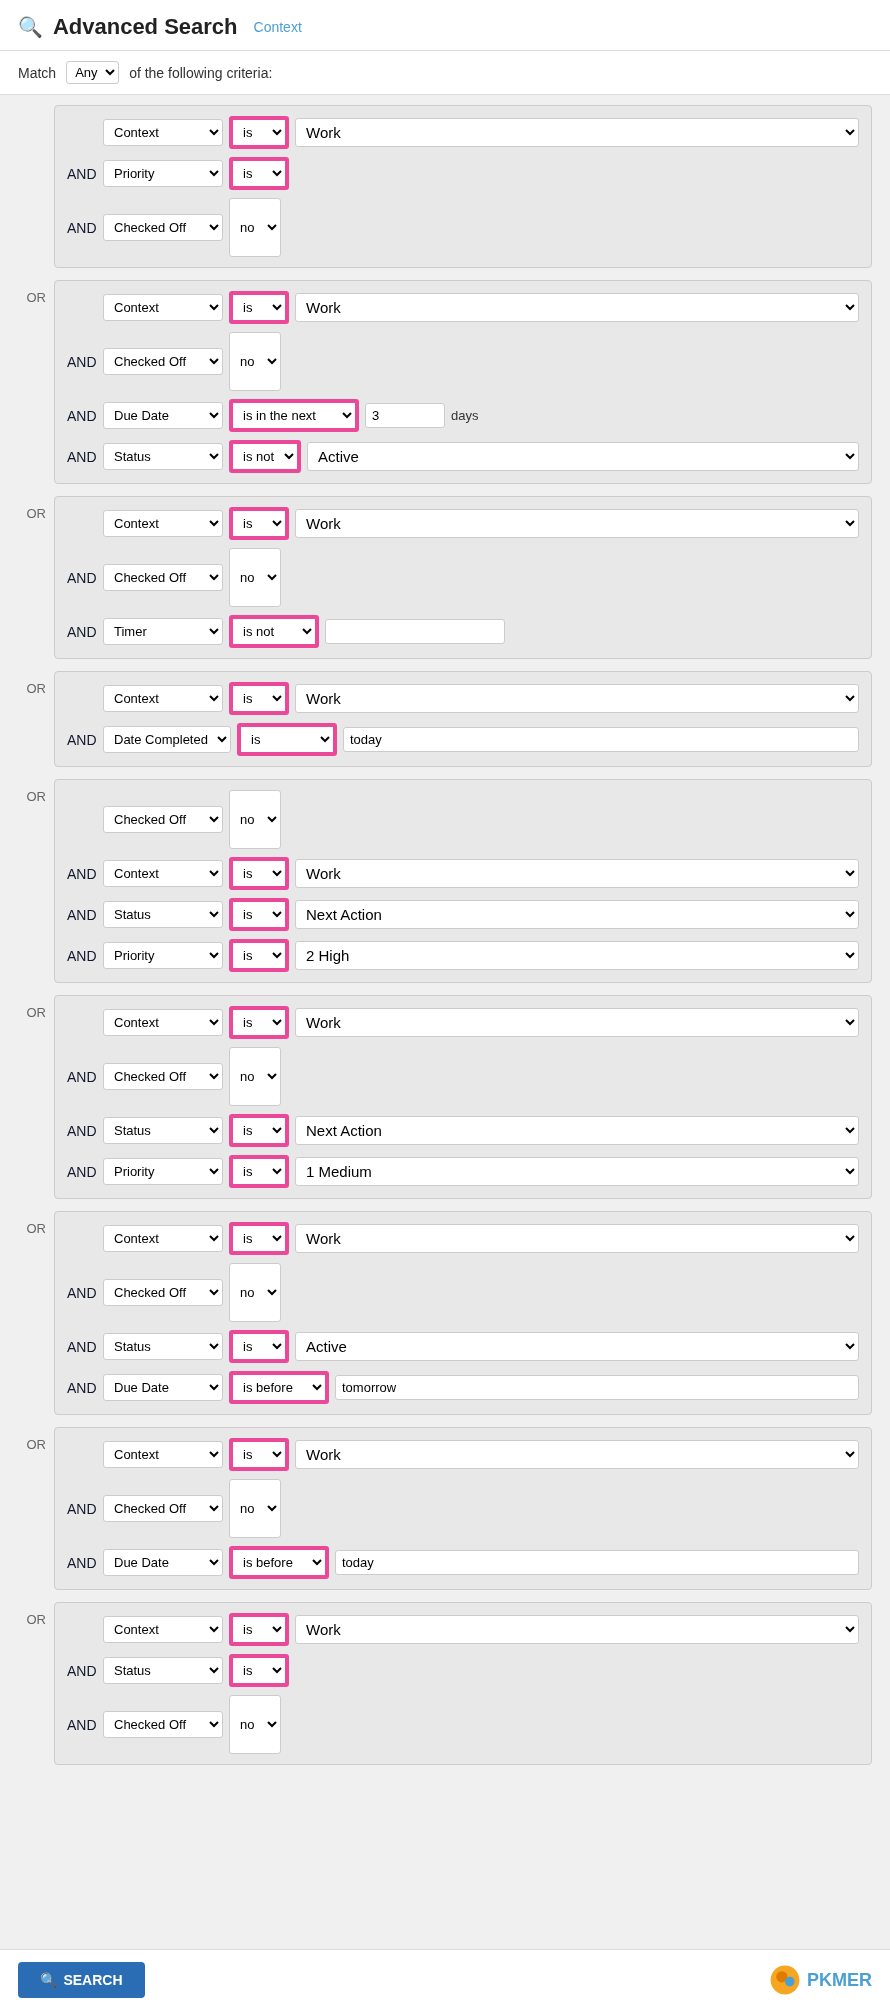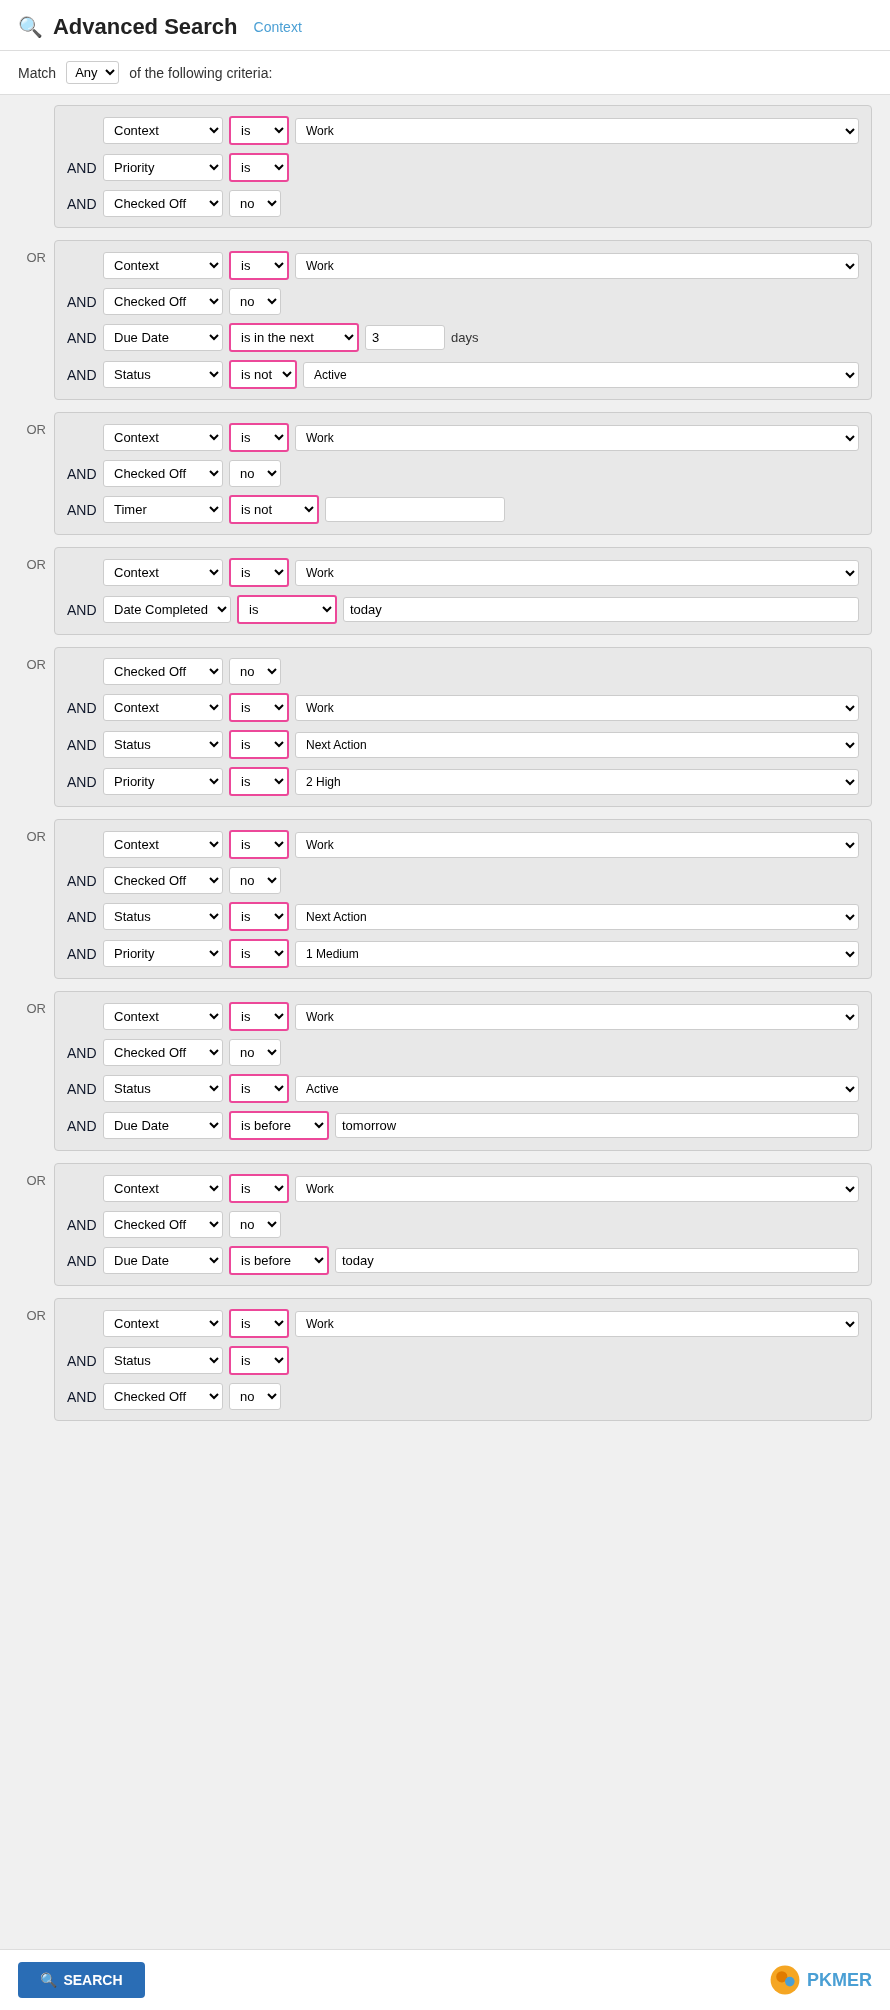--- a/index.html
+++ b/index.html
@@ -106,33 +106,33 @@
     select.field-select {
       border: 1px solid #ccc;
       border-radius: 3px;
       padding: 4px 6px;
       font-size: 13px;
       background: #fff;
       min-width: 120px;
     }
 
     select.operator-select {
-      border: 2px solid #ec4899;
+      border: 4px solid #ec4899;
       border-radius: 3px;
       padding: 4px 6px;
       font-size: 13px;
       background: #fff;
       min-width: 60px;
     }
 
     select.value-select {
       border: 1px solid #ccc;
       border-radius: 3px;
       padding: 4px 6px;
-      font-size: 12px;
+      font-size: 15px;
       background: #fff;
       flex: 1;
     }
 
     input.value-input {
       border: 1px solid #ccc;
       border-radius: 3px;
       padding: 4px 6px;
       font-size: 13px;
       background: #fff;
@@ -184,21 +184,21 @@
     }
 
     .pkmer-icon {
       width: 32px;
       height: 32px;
     }
 
     select.no-select {
       border: 1px solid #ccc;
       border-radius: 3px;
-      padding: 4px 6px;
+      padding: 20px 6px;
       font-size: 13px;
       background: #fff;
       min-width: 52px;
     }
 
     input.timer-input {
       border: 1px solid #ccc;
       border-radius: 3px;
       padding: 4px 6px;
       font-size: 13px;

